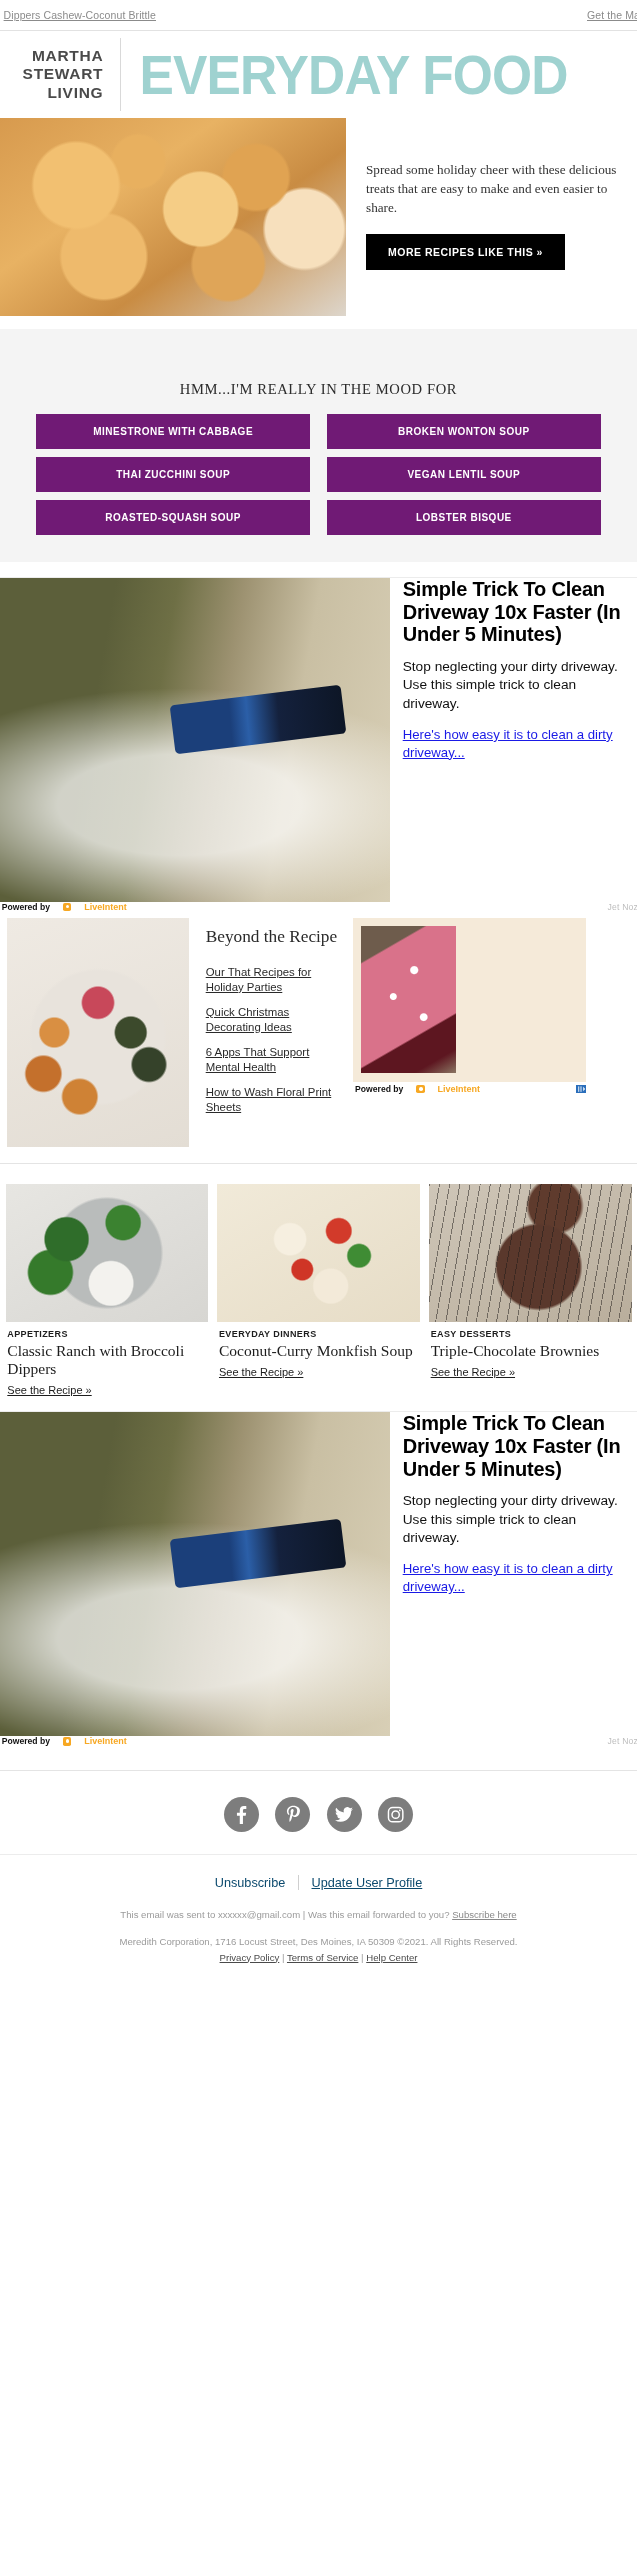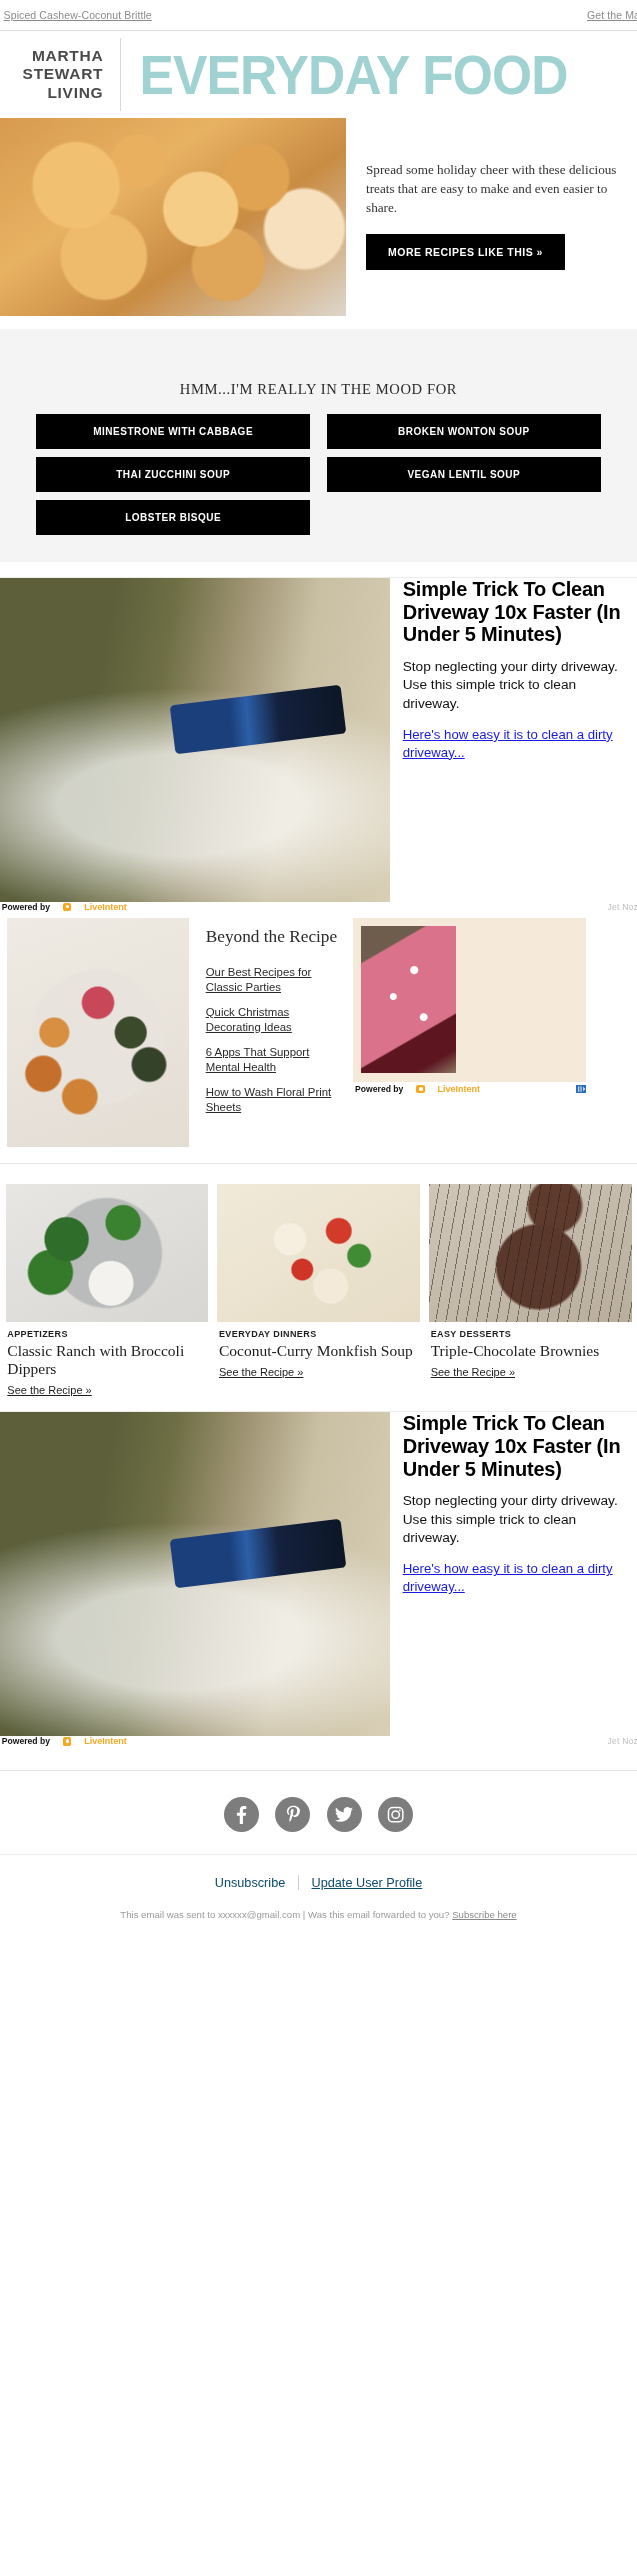--- a/index.html
+++ b/index.html
@@ -99,21 +99,21 @@
   .mood-title {
     text-align: center;
     font-family: "Liberation Serif", serif;
     font-size: 14.6px; letter-spacing: 0.6px; color: #2b2b2b; margin-bottom: 16.4px; margin-top: 28px;
   }
   .mood-grid {
     display: grid; grid-template-columns: 1fr 1fr;
     gap: 8.2px 16.4px; padding: 0 36px;
   }
   .mood-btn {
-    background: #000000; color: #fff; text-decoration: none;
+    background: #701a75; color: #fff; text-decoration: none;
     font-size: 10px; font-weight: bold; letter-spacing: 0.5px;
     height: 35px; display: flex; align-items: center; justify-content: center;
   }
 
   
   .ad-wrap { margin-top: 14.6px; border-top: 0.9px solid #ececec; }
   .ad { display: flex; align-items: flex-start; }
   .ad-img {
     width: 390px; height: 324px; flex: 0 0 390px;
     background:
@@ -274,21 +274,21 @@
   .foot-line a { color: #8a8a8a; text-decoration: underline; }
   .foot-legal { font-size: 9.6px; color: #9b9b9b; margin-top: 12px; line-height: 1.6; }
   .foot-legal a { color: #4a4a4a; text-decoration: underline; }
 </style>
 </head>
 <body>
 
 <div class="page">
 
   <div class="preheader">
-    <a href="#">Spiced Cashew-Coconut Brittle</a>
+    <a href="#">Dippers Cashew-Coconut Brittle</a>
     <a class="right" href="#">Get the Magazine</a>
   </div>
 
   <div class="masthead">
     <div class="msl">
       <div>MARTHA</div>
       <div>STEWART</div>
       <div>LIVING</div>
     </div>
     <div class="divider-v"></div>
@@ -303,20 +303,21 @@
     </div>
   </div>
 
   <div class="mood">
     <div class="mood-title">HMM...I'M REALLY IN THE MOOD FOR</div>
     <div class="mood-grid">
       <a class="mood-btn" href="#">MINESTRONE WITH CABBAGE</a>
       <a class="mood-btn" href="#">BROKEN WONTON SOUP</a>
       <a class="mood-btn" href="#">THAI ZUCCHINI SOUP</a>
       <a class="mood-btn" href="#">VEGAN LENTIL SOUP</a>
+      <a class="mood-btn" href="#">ROASTED-SQUASH SOUP</a>
       <a class="mood-btn" href="#">LOBSTER BISQUE</a>
     </div>
   </div>
 
   <div class="ad-wrap">
     <div class="ad">
       <div class="ad-img"></div>
       <div class="ad-txt">
         <div class="ad-head">Simple Trick To Clean Driveway 10x Faster (In Under 5 Minutes)</div>
         <div class="ad-body">Stop neglecting your dirty driveway. Use this simple trick to clean driveway.</div>
@@ -330,21 +331,21 @@
         <span class="li-word">LiveIntent</span>
       </div>
       <div class="ad-spon">Jet Nozzle</div>
     </div>
   </div>
 
   <div class="beyond">
     <div class="beyond-img"></div>
     <div class="beyond-txt">
       <div class="beyond-title">Beyond the Recipe</div>
-      <a class="beyond-link" href="#">Our Best Recipes for Classic Parties</a>
+      <a class="beyond-link" href="#">Our That Recipes for Holiday Parties</a>
       <a class="beyond-link" href="#">Quick Christmas Decorating Ideas</a>
       <a class="beyond-link" href="#">6 Apps That Support Mental Health</a>
       <a class="beyond-link" href="#">How to Wash Floral Print Sheets</a>
     </div>
     <div class="papier">
       <div class="papier-card">
         <div class="papier-photo"></div>
       </div>
       <div class="papier-foot">
         <div class="li-badge">
@@ -440,16 +441,26 @@
       <a href="#">Unsubscribe</a>
       <span class="foot-bar"></span>
       <a class="ul" href="#">Update User Profile</a>
     </div>
     <div class="foot-line">
       <span>This email was sent to xxxxxx@gmail.com</span>
       <span>|</span>
       <span>Was this email forwarded to you?</span>
       <a href="#">Subscribe here</a>
     </div>
+    <div class="foot-legal">
+      <div>Meredith Corporation, 1716 Locust Street, Des Moines, IA 50309 ©2021. All Rights Reserved.</div>
+      <div>
+        <a href="#">Privacy Policy</a>
+        <span>|</span>
+        <a href="#">Terms of Service</a>
+        <span>|</span>
+        <a href="#">Help Center</a>
+      </div>
+    </div>
   </div>
 
 </div>
 
 
 </body></html>

